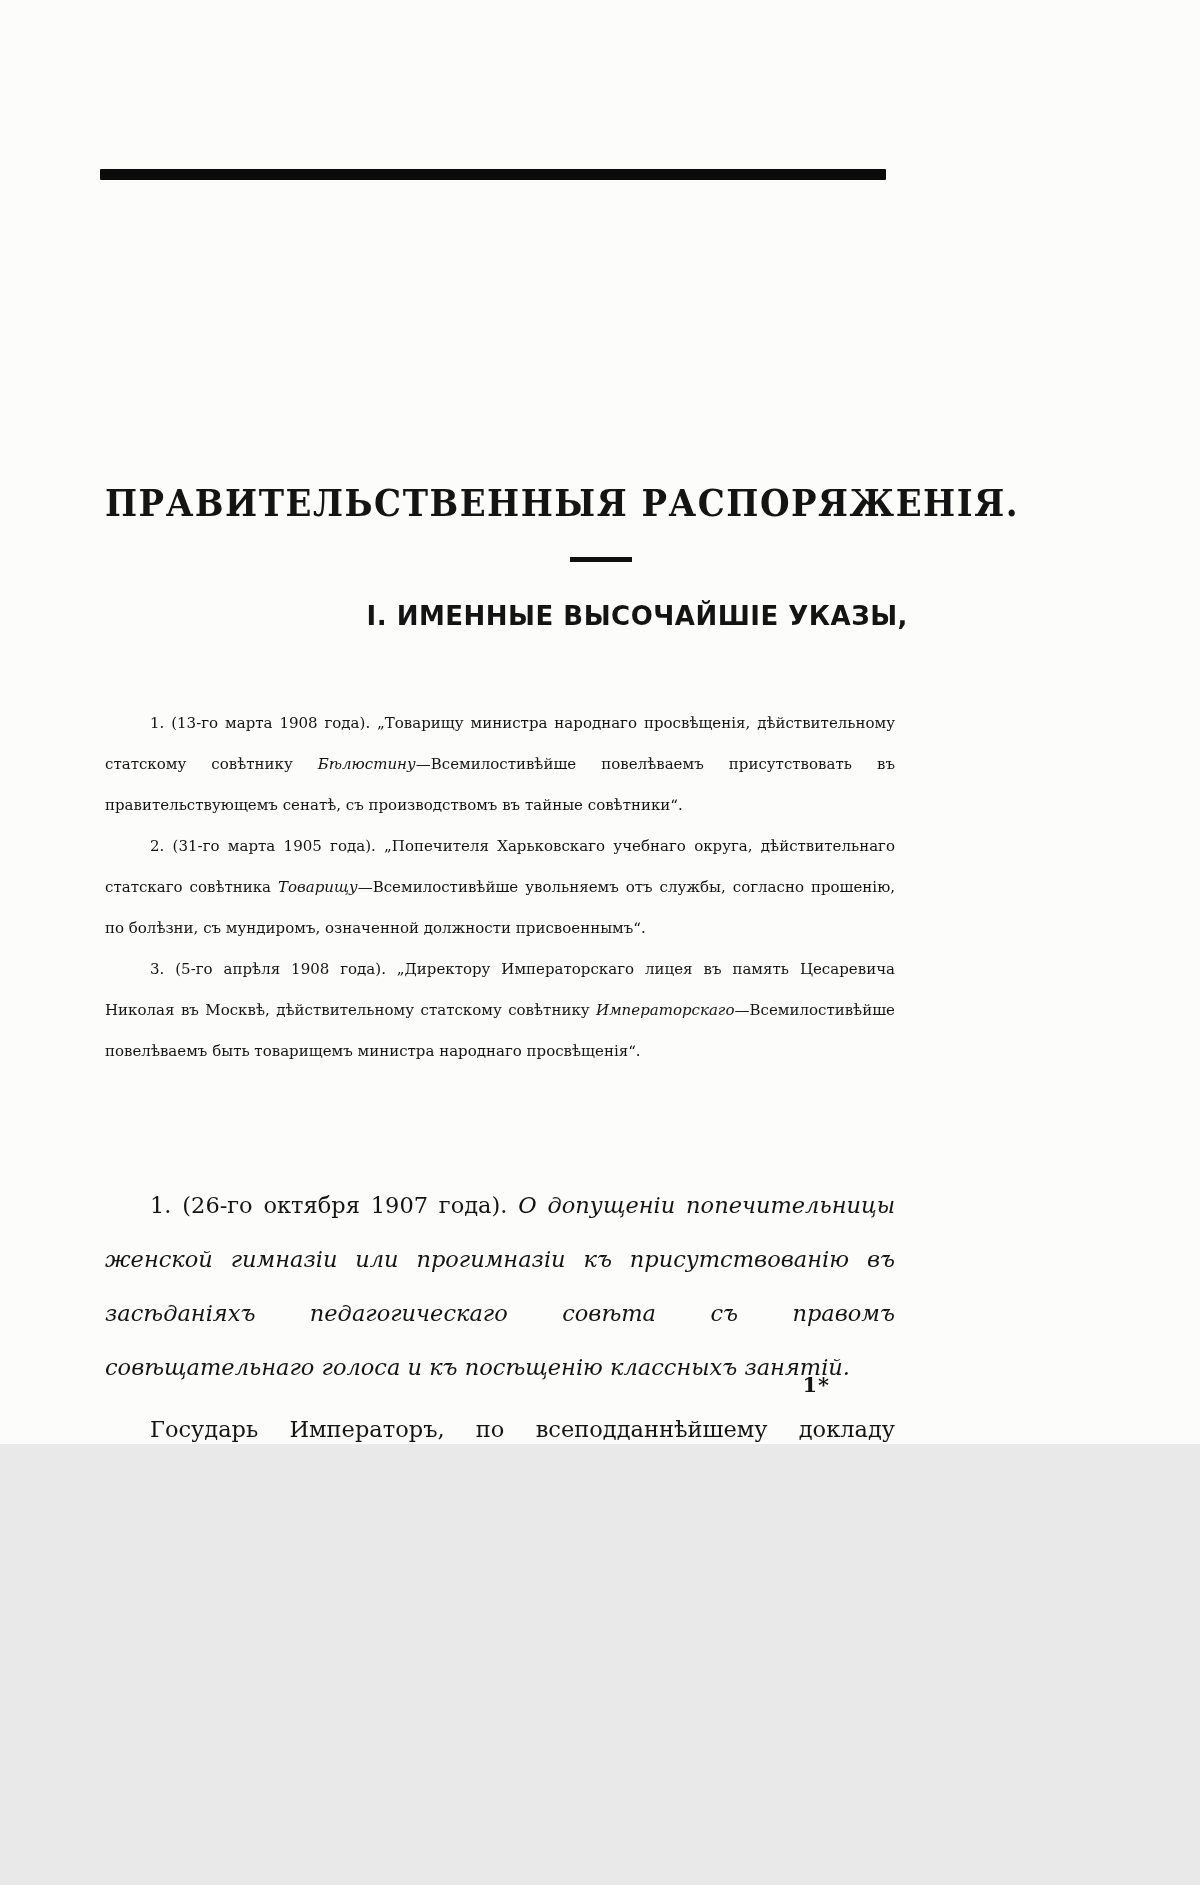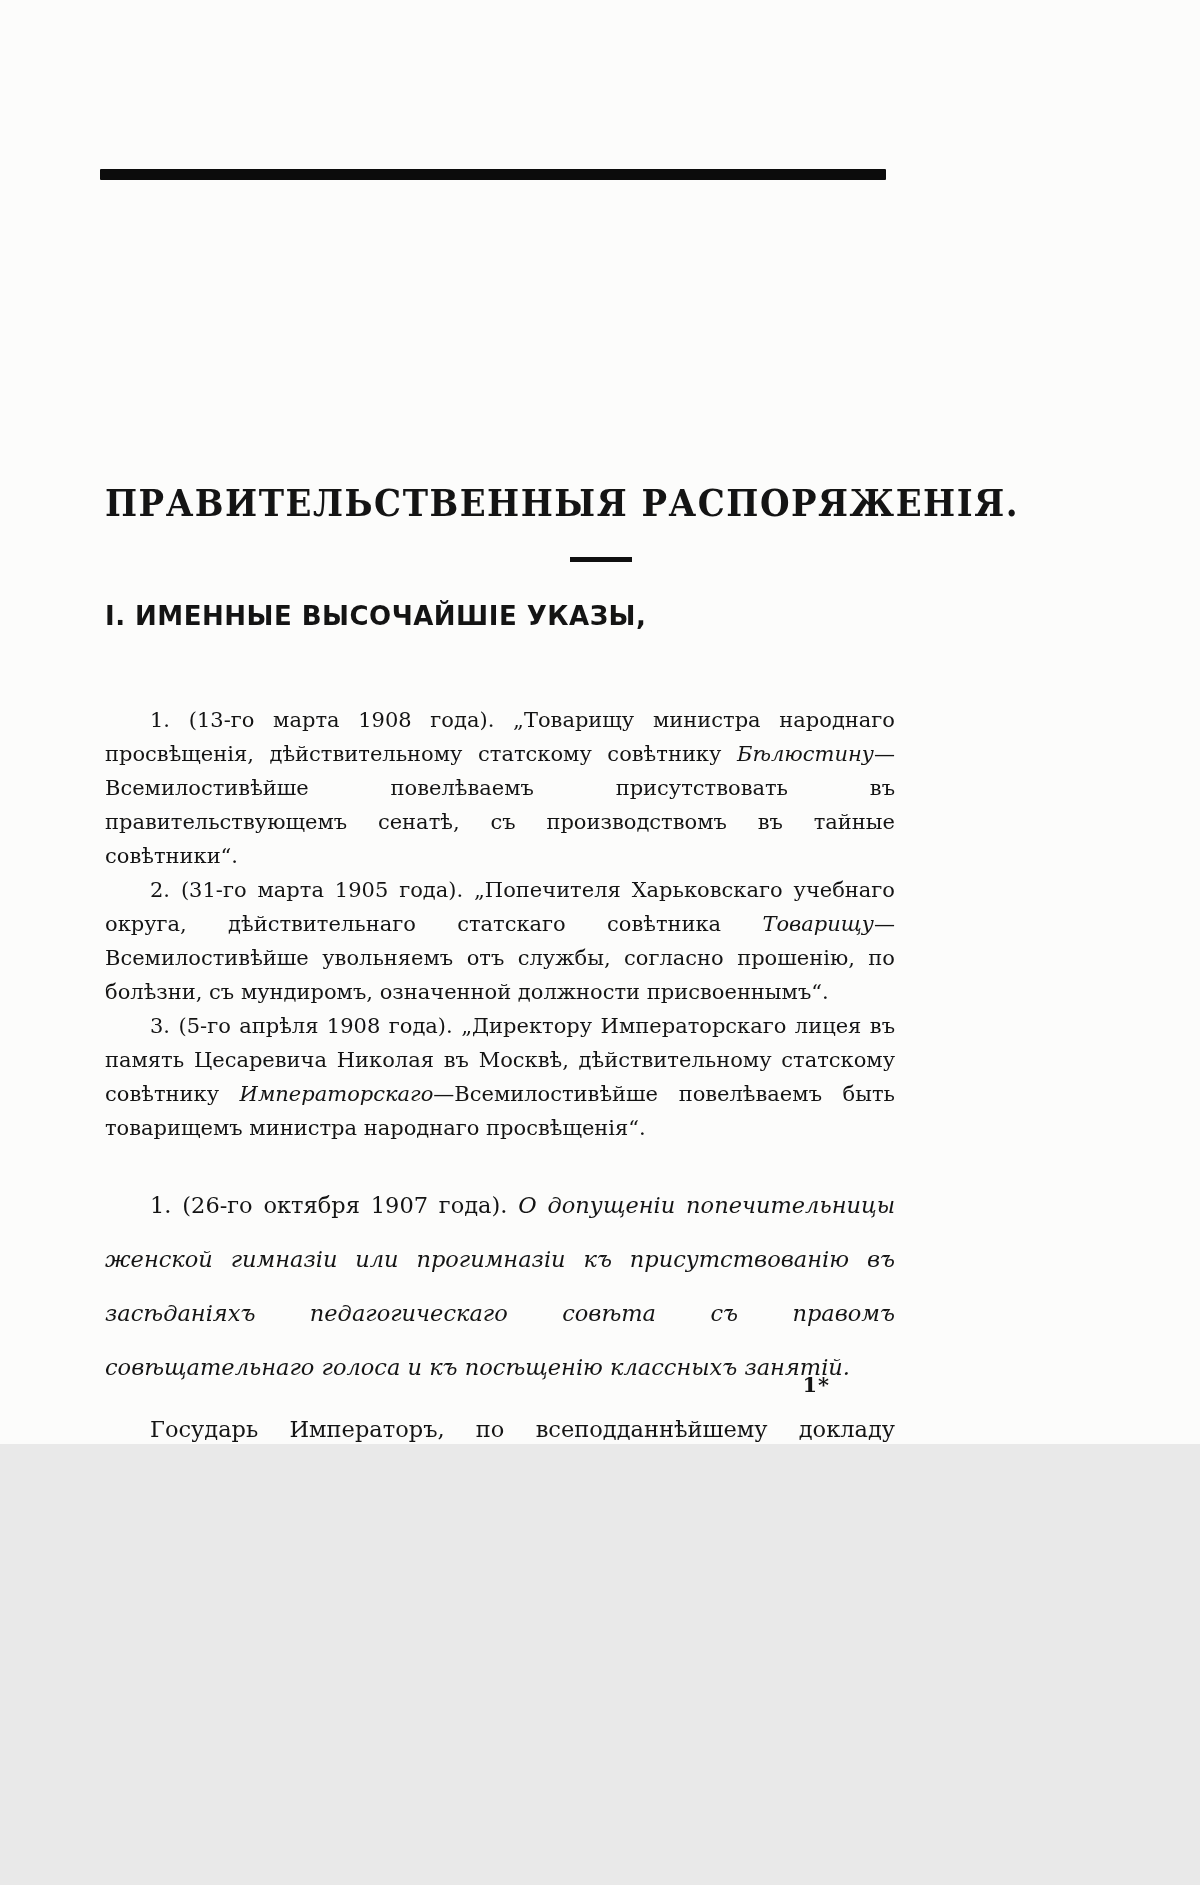--- a/index.html
+++ b/index.html
@@ -36,45 +36,45 @@
     white-space:nowrap;
   }
   .section-divider{
     position:absolute;
     left:570px; top:557px;
     width:62px; height:5px;
     background:#101010;
   }
   .h-sans{
     position:absolute;
-    left:105px;
+    left:118px;
     width:790px;
-    text-align:left;
+    text-align:right;
     font-family:"DejaVu Sans", sans-serif;
     font-weight:700;
     font-size:26px;
     letter-spacing:0.5px;
     white-space:nowrap;
   }
   .h1-pos{ top:601px; }
   .h2-pos{ top:1120px; }
   .subheading{
     position:absolute;
     left:105px; top:657px;
     width:790px;
     text-align:center;
     font-style:italic;
     font-size:24px;
   }
   .body-block{
     position:absolute;
     left:105px; top:703px;
     width:790px;
-    font-size:21px;
-    line-height:34px;
+    font-size:15px;
+    line-height:41px;
     text-align:justify;
   }
   .body-block p{
     margin:0;
     text-indent:45px;
   }
   .s2-block{
     position:absolute;
     left:105px; top:1178px;
     width:790px;

